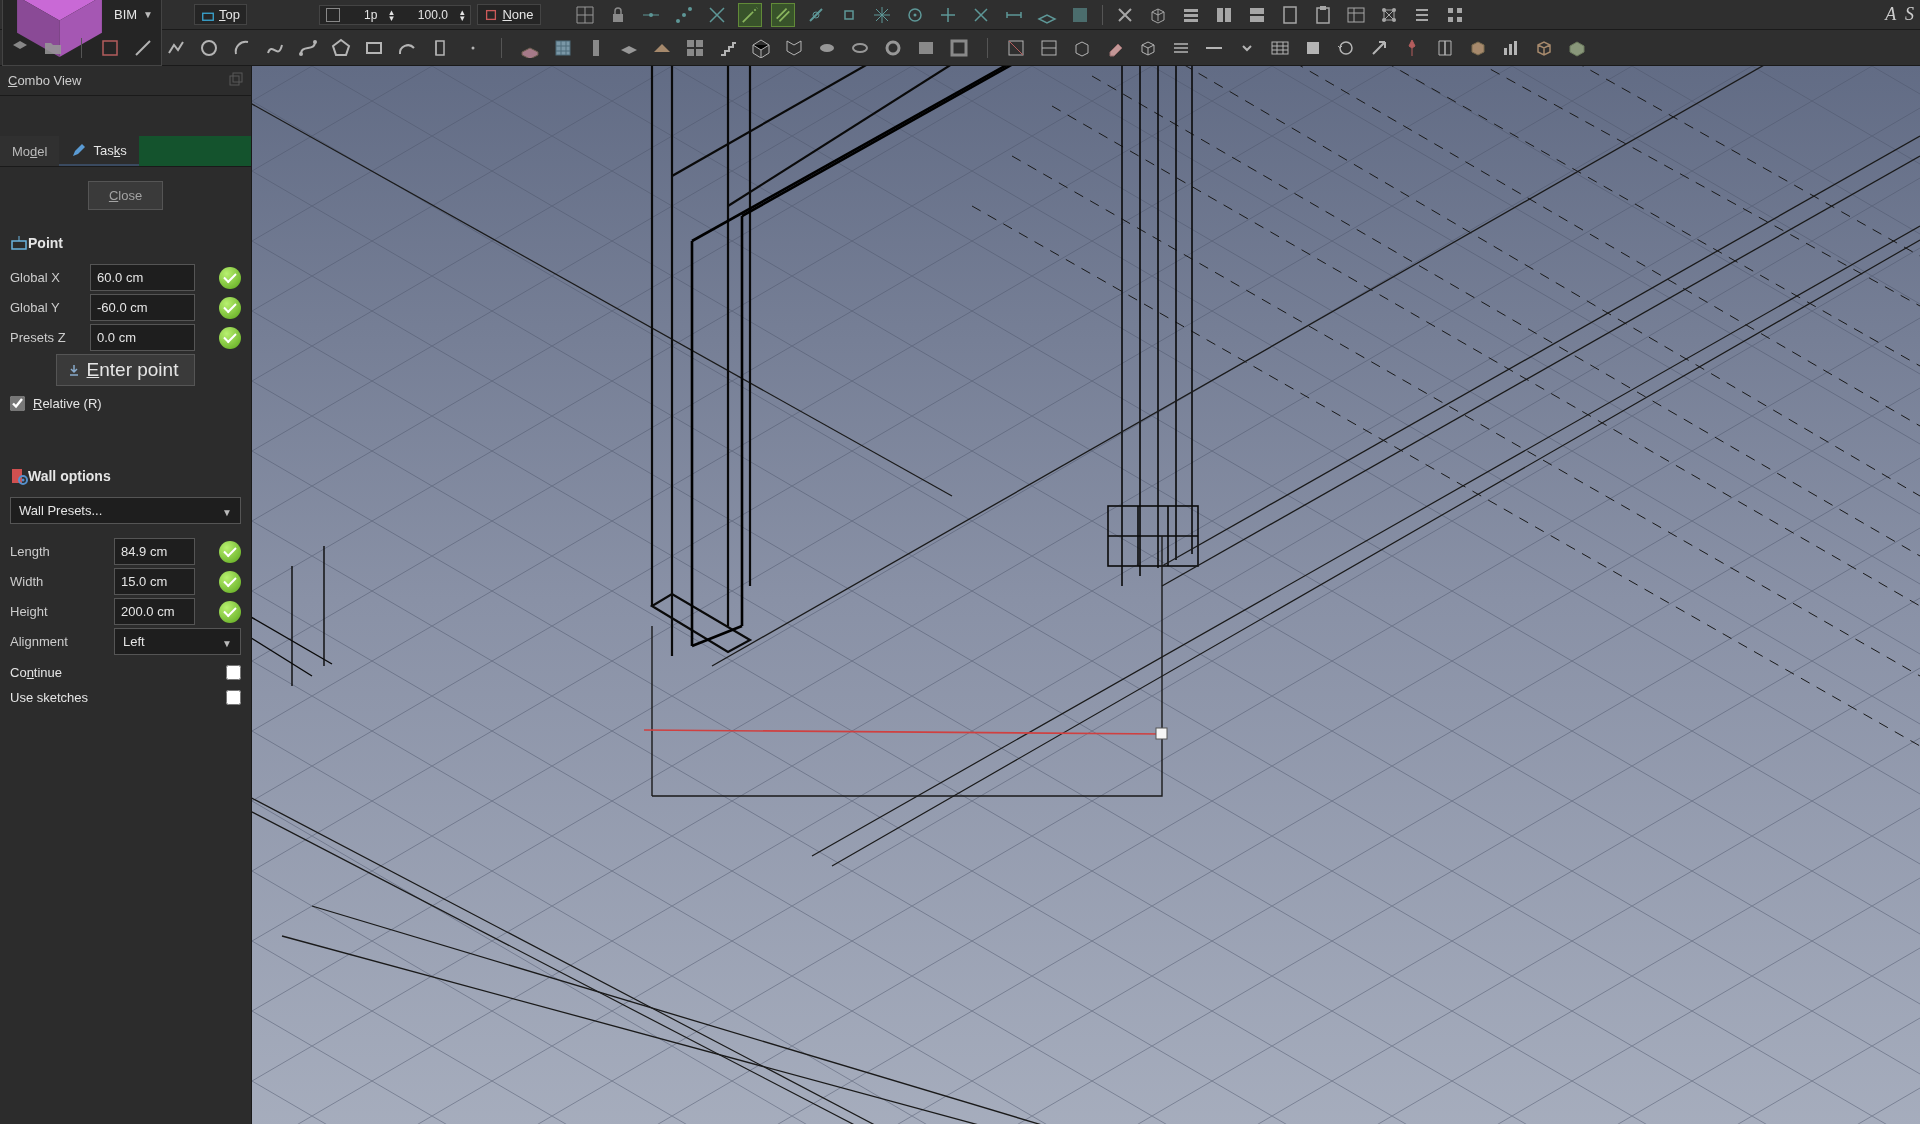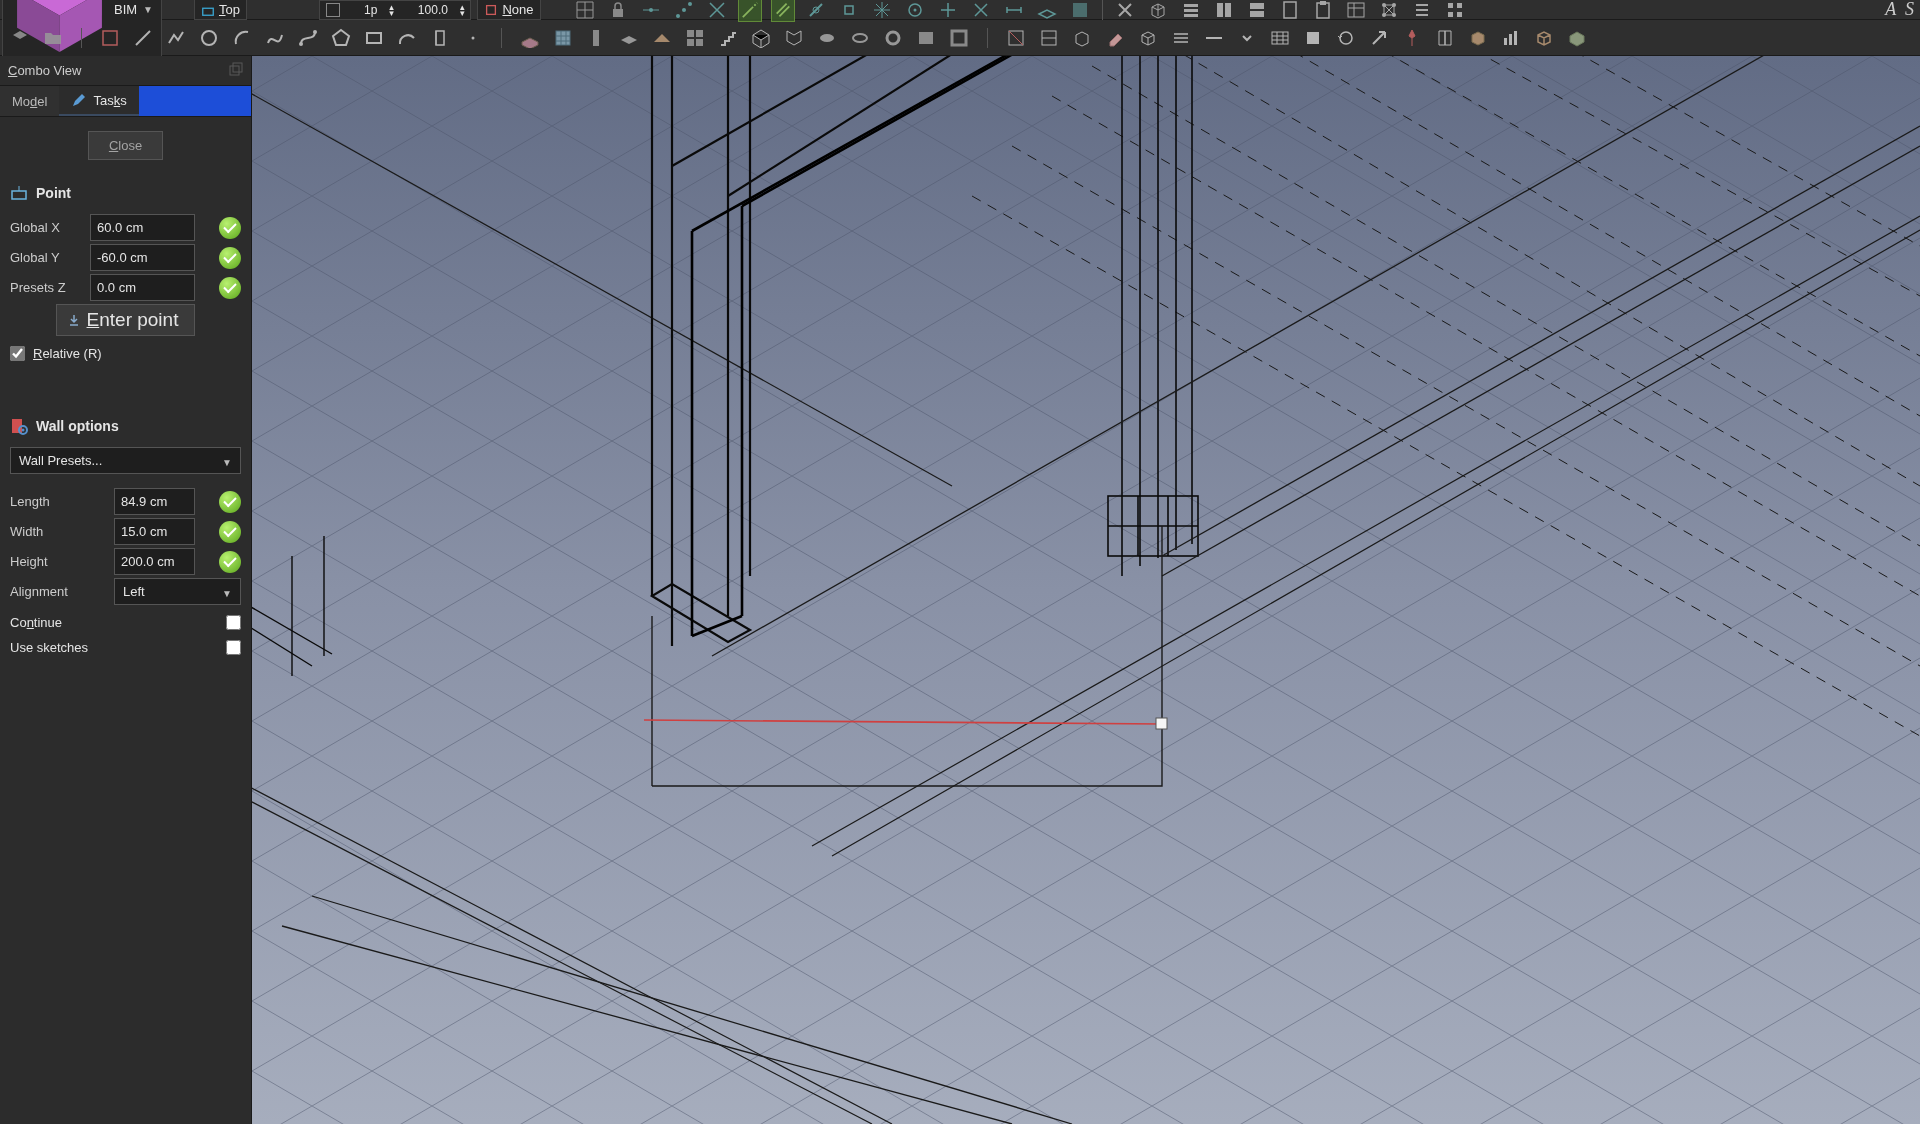--- a/index.html
+++ b/index.html
@@ -1,46 +1,46 @@
 <!DOCTYPE html>
 <html><head>
 <meta charset="utf-8">
 <style>
 * { margin:0; padding:0; box-sizing:border-box; font-family:"Segoe UI",Arial,sans-serif; }
 html,body { width:1920px; height:1124px; background:#2a2a2a; color:#e5e5e5; overflow:hidden; }
 
 
-.topbar { display:flex; align-items:center; height:20px; background:#2f2f2f; border-bottom:1px solid #1a1a1a; padding:0 2px; gap:6px; font-size:13px; }
+.topbar { display:flex; align-items:center; height:30px; background:#2f2f2f; border-bottom:1px solid #1a1a1a; padding:0 2px; gap:6px; font-size:13px; }
 .topbar2 { display:flex; align-items:center; height:36px; background:#2f2f2f; border-bottom:1px solid #1a1a1a; padding:0 8px; gap:12px; }
 .workbench-sel { display:flex; align-items:center; background:#252525; padding:2px 8px; gap:6px; min-width:160px; border:1px solid #444; }
 .workbench-sel .tri { margin-left:auto; font-size:10px; color:#bbb; }
 .topfield { display:flex; align-items:center; background:#252525; padding:2px 6px; gap:4px; border:1px solid #444; }
 .iconrow { display:flex; align-items:center; gap:9px; }
 .sep { width:1px; height:20px; background:#555; margin:0 4px; }
 .tool-icon { width:24px; height:24px; display:flex; align-items:center; justify-content:center; opacity:.85; cursor:pointer; }
 .tool-icon svg { width:20px; height:20px; }
 .spin { display:flex; align-items:center; gap:12px; font-size:12px;margin-left:20px; }
 
 
 .main { display:flex; height:calc(1124px - 56px); }
 .sidebar { width:252px; background:#2c2c2c; border-right:1px solid #1a1a1a; display:flex; flex-direction:column; }
 .panel-title { font-size:13px; padding:6px 8px; color:#ccc; border-bottom:1px solid #1a1a1a; display:flex; align-items:center; }
 .panel-title .u { text-decoration:underline; }
 .panel-title .det { margin-left:auto; opacity:.4; }
-.tabs { display:flex; background:#1d4ed8; border-bottom:1px solid #1a1a1a; }
+.tabs { display:flex; background:#14532d; border-bottom:1px solid #1a1a1a;margin-top:40px; }
 .tab { padding:6px 12px; font-size:13px; color:#bbb; display:flex; align-items:center; gap:6px; cursor:pointer; }
 .tab.active { background:#2c2c2c; color:#e5e5e5; border-bottom:2px solid #3a4a60; }
 .tab.inactive { background:#303030; }
 .tab .u { text-decoration:underline; }
 
 .task-body { padding:14px 10px; overflow-y:auto; flex:1; font-size:13px; }
 .close-btn { display:block; margin:0 auto 24px auto; padding:6px 20px; background:#3a3a3a; border:1px solid #555; color:#a3a3a3; font-size:13px; cursor:pointer; }
 .close-btn .u { text-decoration:underline; }
 
-.section-hdr { display:flex; align-items:center; gap:8px; font-weight:bold; font-size:14px; margin:6px 0 12px 0; }
+.section-hdr { display:flex; align-items:center; font-weight:bold; font-size:14px; margin:6px 0 12px 0; }
 .section-hdr svg { width:18px; height:18px; }
 
 .field-row { display:flex; align-items:center; gap:24px; margin-bottom:3px; }
 .field-row .lbl { width:56px; color:#ccc; }
 .field-row .lbl2 { width:80px; color:#ccc; }
 .field-row input[type=text] { flex:1; background:#1e1e1e; border:1px solid #555; color:#e5e5e5; padding:5px 6px; font-size:13px; min-width:0; }
 .check-ball { width:22px; height:22px; border-radius:50%; background:radial-gradient(circle at 35% 30%, #b8f070, #5aa51a); display:flex; align-items:center; justify-content:center; flex-shrink:0; }
 .check-ball::after { content:""; width:10px; height:5px; border:2px solid #fff; border-top:none; border-right:none; transform:rotate(-45deg); margin-top:-3px; }
 
 .enter-btn { display:flex; align-items:center; gap:6px; margin:0 auto; padding:4px 16px 4px 10px; background:#3a3a3a; border:1px solid #555; color:#e5e5e5; font-size:19px; cursor:pointer; }

